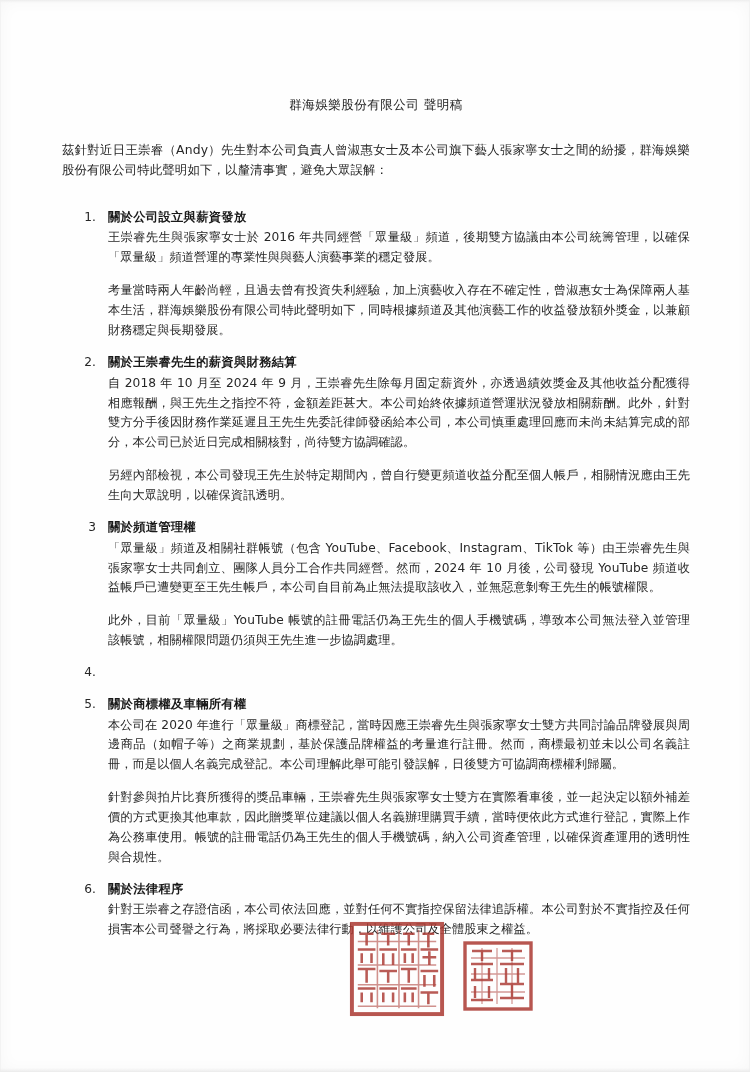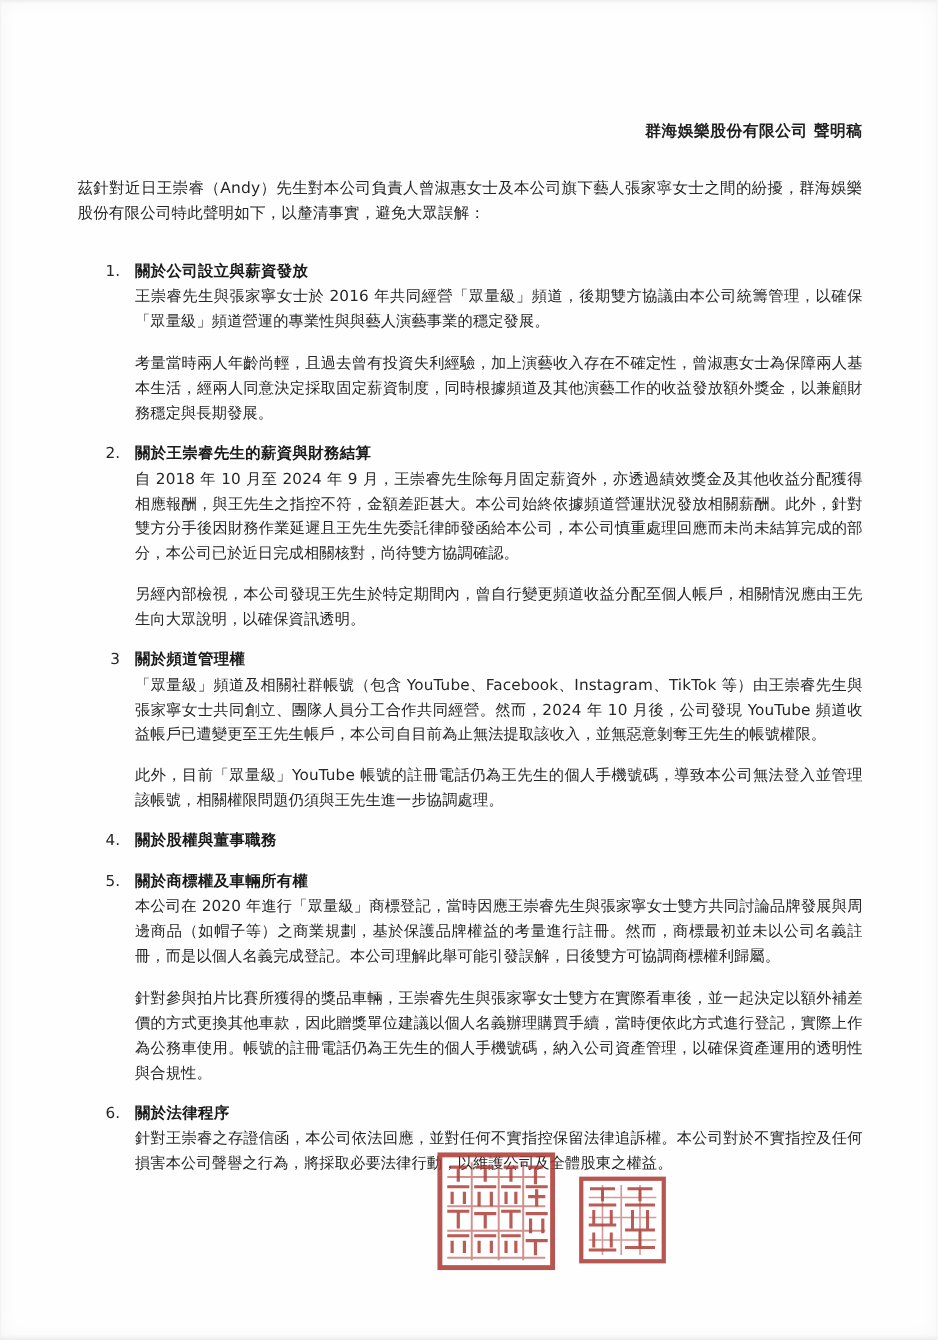--- a/index.html
+++ b/index.html
@@ -41,23 +41,23 @@
   }
 
   .content {
     position: absolute;
     left: 62px;
     top: 96px;
     width: 628px;
   }
 
   .doc-title {
-    text-align: right;
+    text-align: center;
     font-size: 12.6px;
-    font-weight: bold;
+    font-weight: normal;
     letter-spacing: 0.4px;
     color: #1f1f1f;
     margin: 0 0 26px 0;
     line-height: 1.4;
   }
 
   .intro {
     font-size: 12.4px;
     line-height: 1.62;
     letter-spacing: 0.15px;
@@ -158,21 +158,21 @@
 
     <h1 class="doc-title">群海娛樂股份有限公司 聲明稿</h1>
 
     <p class="intro">茲針對近日王崇睿（Andy）先生對本公司負責人曾淑惠女士及本公司旗下藝人張家寧女士之間的紛擾，群海娛樂股份有限公司特此聲明如下，以釐清事實，避免大眾誤解：</p>
 
     <div class="section">
       <div class="section-num">1.</div>
       <div class="section-body">
         <div class="section-heading">關於公司設立與薪資發放</div>
         <p class="para">王崇睿先生與張家寧女士於 2016 年共同經營「眾量級」頻道，後期雙方協議由本公司統籌管理，以確保「眾量級」頻道營運的專業性與與藝人演藝事業的穩定發展。</p>
-        <p class="para">考量當時兩人年齡尚輕，且過去曾有投資失利經驗，加上演藝收入存在不確定性，曾淑惠女士為保障兩人基本生活，經兩人同意決定採取固定薪資制度，同時根據頻道及其他演藝工作的收益發放額外獎金，以兼顧財務穩定與長期發展。</p>
+        <p class="para">考量當時兩人年齡尚輕，且過去曾有投資失利經驗，加上演藝收入存在不確定性，曾淑惠女士為保障兩人基本生活，群海娛樂股份有限公司特此聲明如下，同時根據頻道及其他演藝工作的收益發放額外獎金，以兼顧財務穩定與長期發展。</p>
       </div>
     </div>
 
     <div class="section">
       <div class="section-num">2.</div>
       <div class="section-body">
         <div class="section-heading">關於王崇睿先生的薪資與財務結算</div>
         <p class="para">自 2018 年 10 月至 2024 年 9 月，王崇睿先生除每月固定薪資外，亦透過績效獎金及其他收益分配獲得相應報酬，與王先生之指控不符，金額差距甚大。本公司始終依據頻道營運狀況發放相關薪酬。此外，針對雙方分手後因財務作業延遲且王先生先委託律師發函給本公司，本公司慎重處理回應而未尚未結算完成的部分，本公司已於近日完成相關核對，尚待雙方協調確認。</p>
         <p class="para">另經內部檢視，本公司發現王先生於特定期間內，曾自行變更頻道收益分配至個人帳戶，相關情況應由王先生向大眾說明，以確保資訊透明。</p>
       </div>
@@ -183,21 +183,20 @@
       <div class="section-body">
         <div class="section-heading">關於頻道管理權</div>
         <p class="para">「眾量級」頻道及相關社群帳號（包含 YouTube、Facebook、Instagram、TikTok 等）由王崇睿先生與張家寧女士共同創立、團隊人員分工合作共同經營。然而，2024 年 10 月後，公司發現 YouTube 頻道收益帳戶已遭變更至王先生帳戶，本公司自目前為止無法提取該收入，並無惡意剝奪王先生的帳號權限。</p>
         <p class="para">此外，目前「眾量級」YouTube 帳號的註冊電話仍為王先生的個人手機號碼，導致本公司無法登入並管理該帳號，相關權限問題仍須與王先生進一步協調處理。</p>
       </div>
     </div>
 
     <div class="section">
       <div class="section-num">4.</div>
       <div class="section-body">
-        <div class="section-heading">關於股權與董事職務</div>
       </div>
     </div>
 
     <div class="section">
       <div class="section-num">5.</div>
       <div class="section-body">
         <div class="section-heading">關於商標權及車輛所有權</div>
         <p class="para">本公司在 2020 年進行「眾量級」商標登記，當時因應王崇睿先生與張家寧女士雙方共同討論品牌發展與周邊商品（如帽子等）之商業規劃，基於保護品牌權益的考量進行註冊。然而，商標最初並未以公司名義註冊，而是以個人名義完成登記。本公司理解此舉可能引發誤解，日後雙方可協調商標權利歸屬。</p>
         <p class="para">針對參與拍片比賽所獲得的獎品車輛，王崇睿先生與張家寧女士雙方在實際看車後，並一起決定以額外補差價的方式更換其他車款，因此贈獎單位建議以個人名義辦理購買手續，當時便依此方式進行登記，實際上作為公務車使用。帳號的註冊電話仍為王先生的個人手機號碼，納入公司資產管理，以確保資產運用的透明性與合規性。</p>
       </div>

